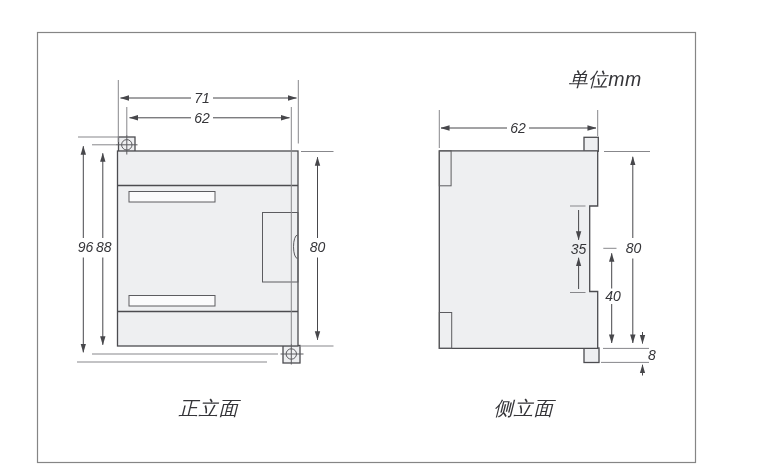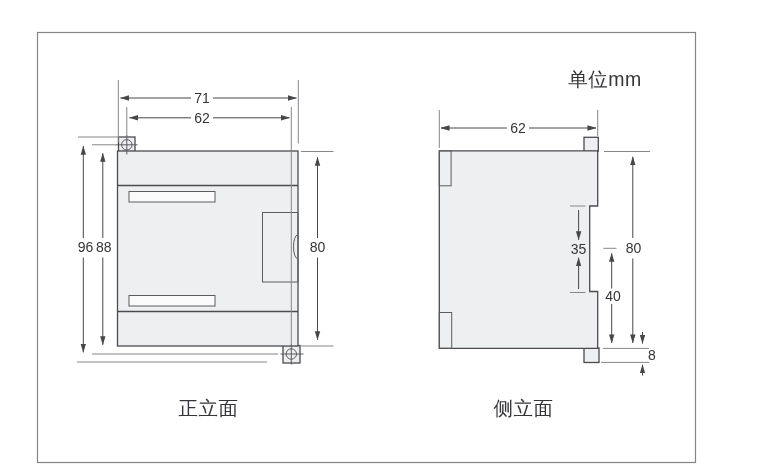--- a/index.html
+++ b/index.html
@@ -1,21 +1,21 @@
 <!DOCTYPE html>
 <html style="--frame_border: #858585; --outline: #4c4c50; --thin_line: #5c5c60; --ext_line: #87878b; --dim_line: #47474b; --body_fill: #eeeff1; --slot_fill: #fbfbfc; --text: #353539; --background: #ffffff;"><head>
 <meta charset="utf-8">
 <style>
   :root{
     --frame_border:#858585; --outline:#4c4c50; --thin_line:#5c5c60;
     --ext_line:#87878b; --dim_line:#47474b; --body_fill:#eeeff1;
     --slot_fill:#fbfbfc; --text:#353539; --background:#ffffff;
   }
   html,body{margin:0;padding:0;background:var(--background);}
-  .stage{position:relative;width:768px;height:473px;background:var(--background);overflow:hidden;}
+  .stage{position:relative;width:768px;height:473px;background:var(--background);overflow:hidden;font-style:italic;}
   svg{position:absolute;left:0;top:0;}
   .frame{fill:none;stroke:var(--frame_border);stroke-width:1.2;}
   .filled{fill:var(--body_fill);stroke:var(--outline);stroke-width:1.3;}
   .outline{fill:none;stroke:var(--outline);stroke-width:1.3;}
   .thin{fill:none;stroke:var(--thin_line);stroke-width:1;}
   .slot{fill:var(--slot_fill);stroke:var(--thin_line);stroke-width:1;}
   .ext{fill:none;stroke:var(--ext_line);stroke-width:1;}
   .dim{fill:none;stroke:var(--dim_line);stroke-width:1;}
   .arrowhead{fill:var(--dim_line);}
   text{font-family:"Liberation Sans","DejaVu Sans",sans-serif;fill:var(--text);}

